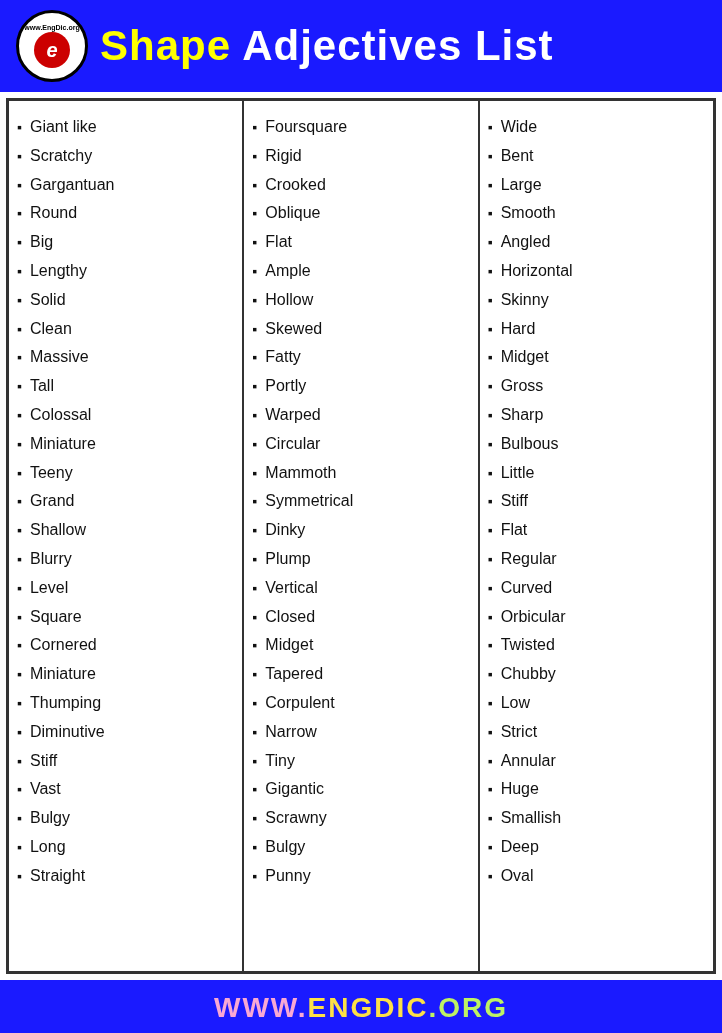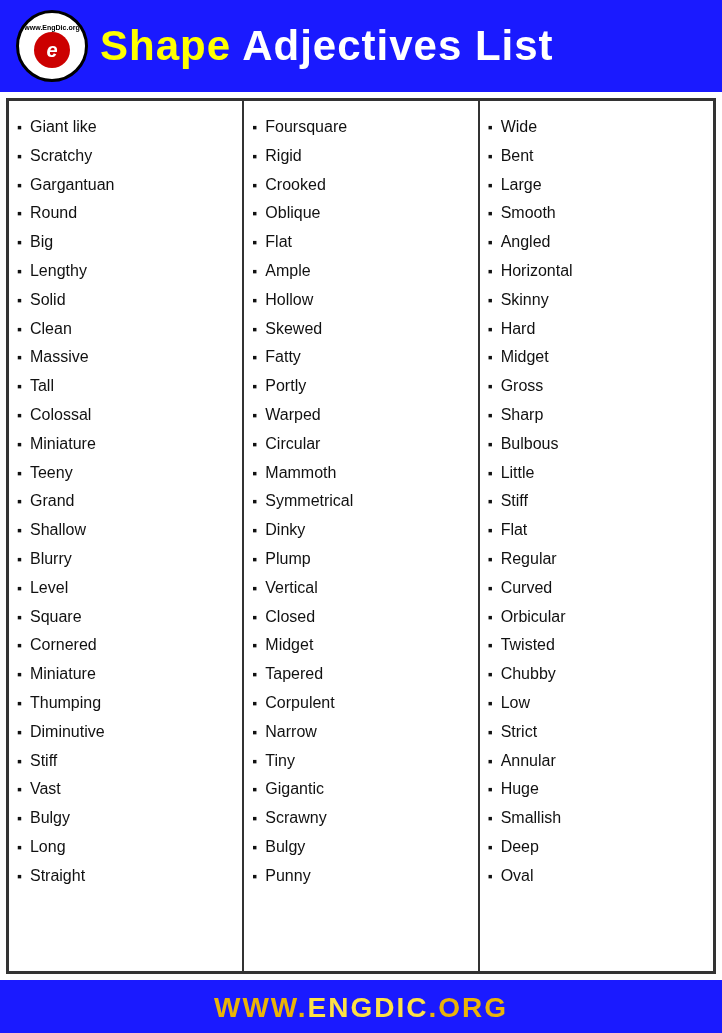--- a/index.html
+++ b/index.html
@@ -111,27 +111,27 @@
       background: #1a1aff;
       padding: 12px 0;
       text-align: center;
     }
     .footer-text {
       font-size: 28px;
       font-weight: 900;
       letter-spacing: 2px;
     }
     .footer-text .www-dot {
-      color: #eab308;
+      color: #f9a8d4;
     }
     .footer-text .engdic {
       color: #fde047;
     }
     .footer-text .dot-org {
-      color: #eab308;
+      color: #bef264;
     }
   </style>
 </head>
 <body>
 
 <div class="header">
   <div class="logo-circle">
     <span class="logo-top-text">www.EngDic.org</span>
     <div class="logo-icon"></div>
   </div>

